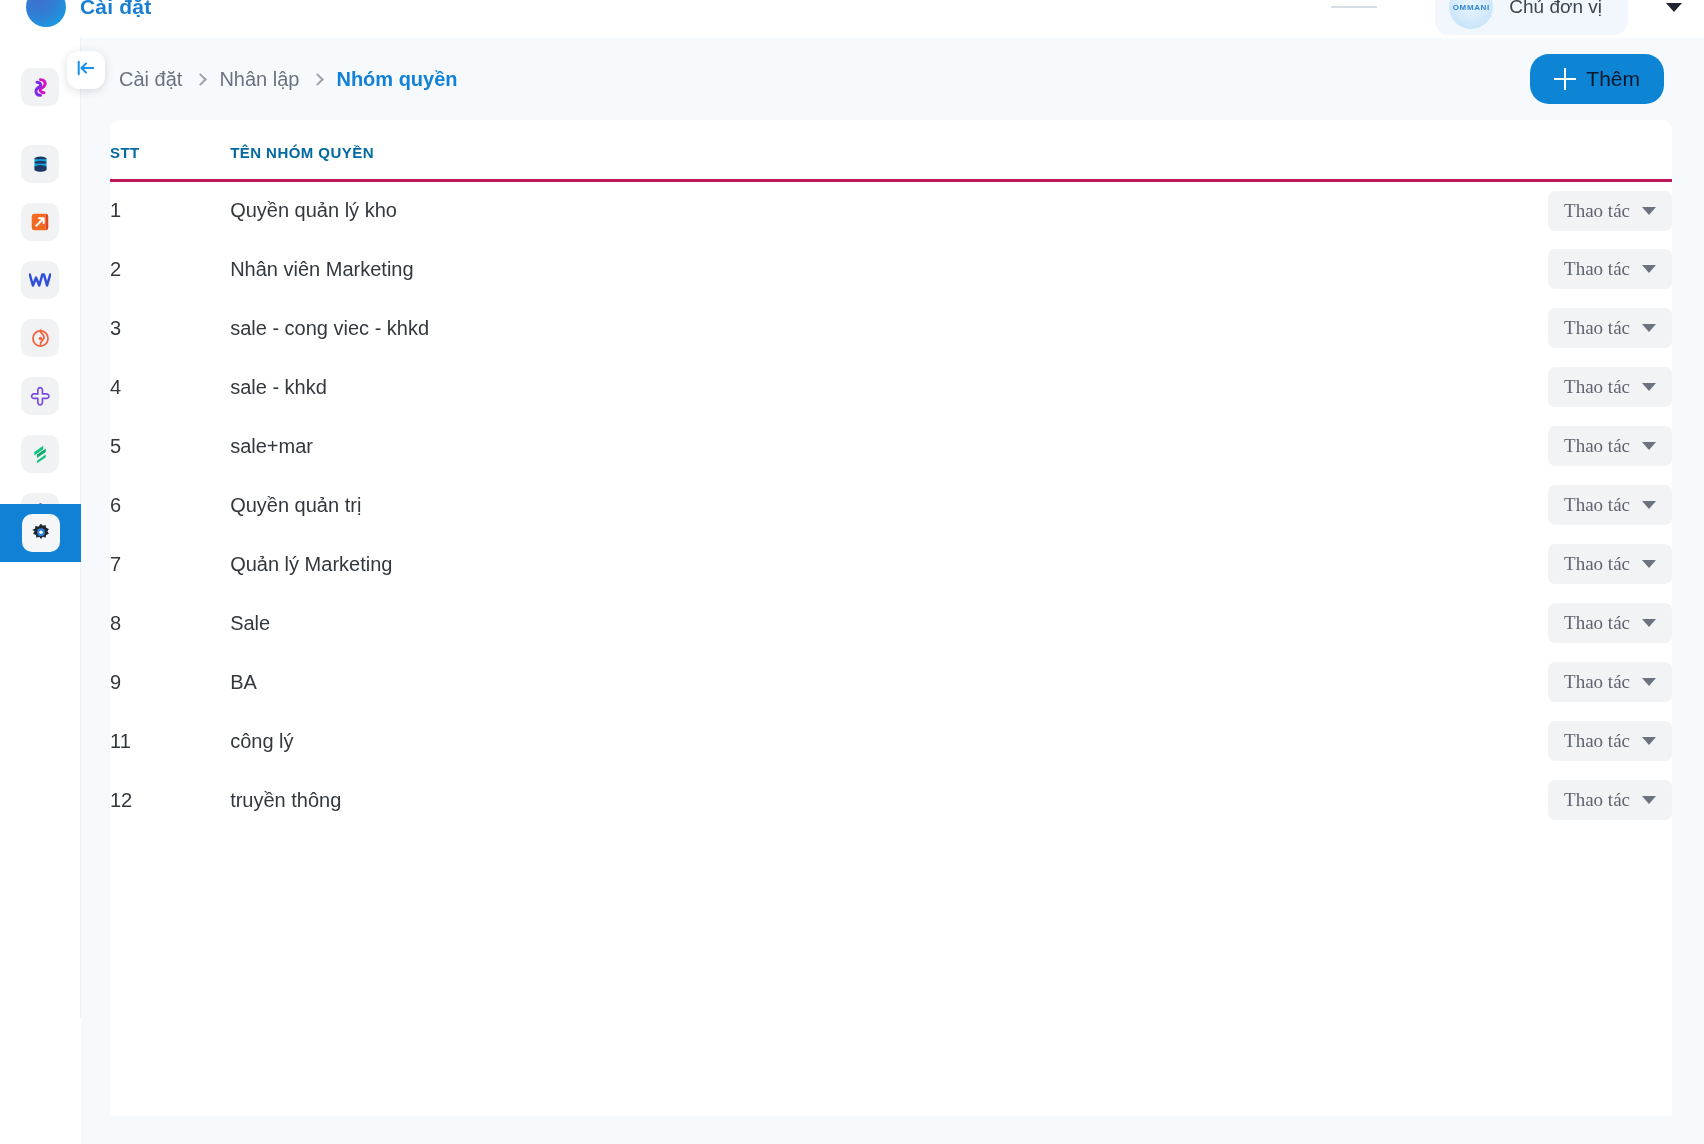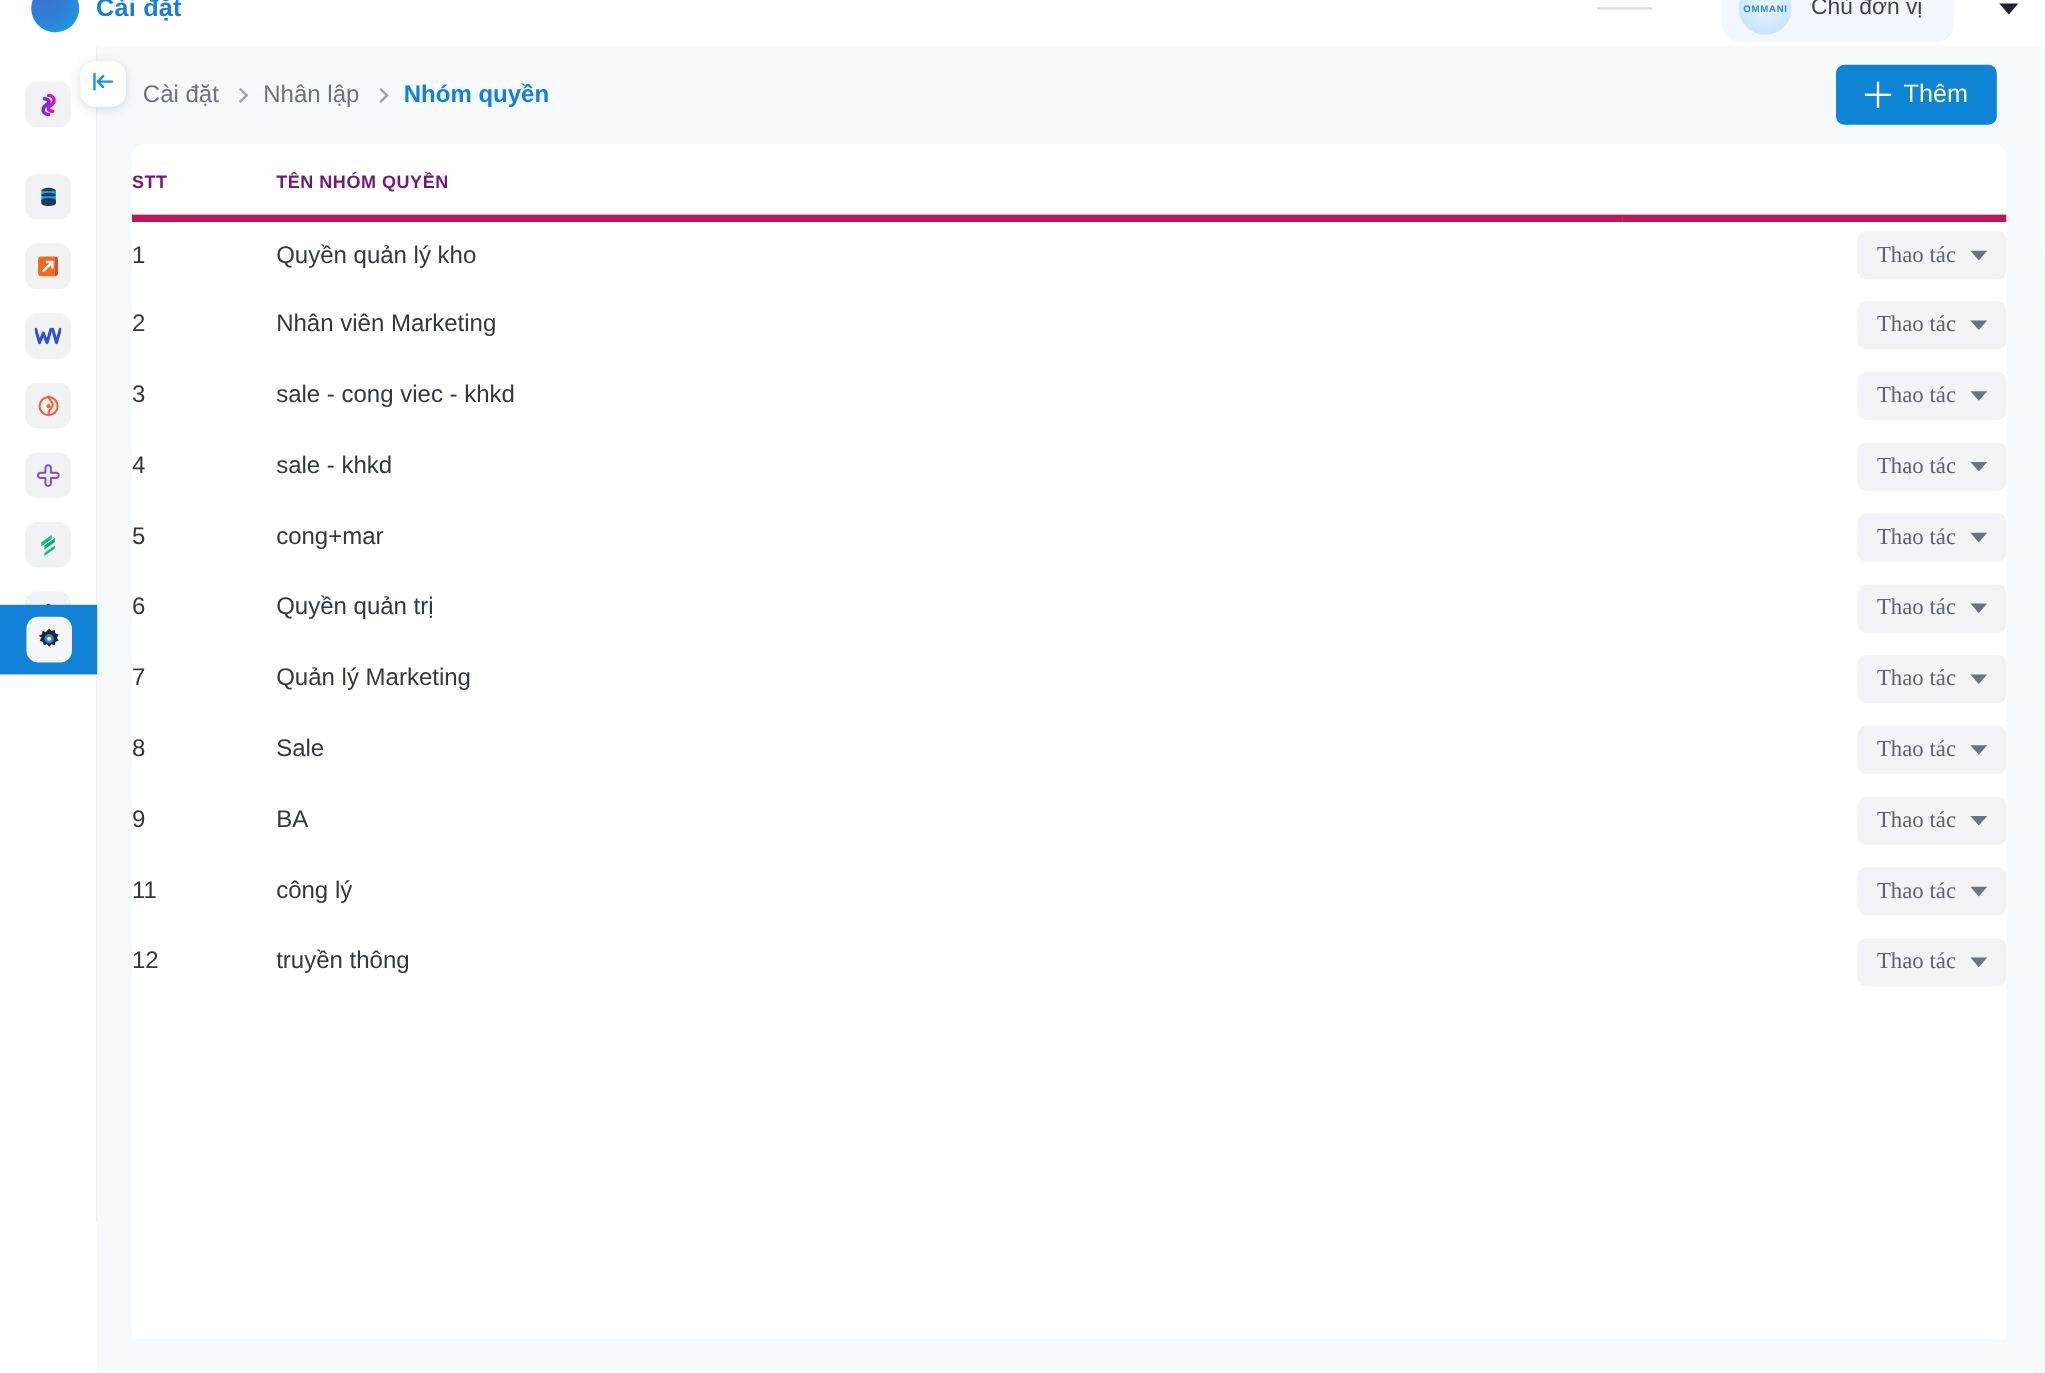--- a/index.html
+++ b/index.html
@@ -195,23 +195,23 @@
     border-right: 2px solid #9aa3af;
     transform: rotate(45deg);
     flex: none;
   }
   .add-btn {
     margin-left: auto;
     display: flex;
     align-items: center;
     gap: 10px;
     background: #0d84d4;
-    color: #fef9c3;
+    color: #0f172a;
     border: none;
-    border-radius: 7px;
+    border-radius: 19px;
     height: 50px;
     padding: 0 24px;
     font-size: 21px;
     font-family: "Liberation Sans", sans-serif;
     cursor: pointer;
   }
   .plus-glyph {
     position: relative;
     width: 22px; height: 22px;
     flex: none;
@@ -235,23 +235,23 @@
   table.grid {
     width: 100%;
     border-collapse: collapse;
     table-layout: fixed;
   }
   table.grid th {
     text-align: left;
     font-size: 15px;
     font-weight: 700;
     letter-spacing: .45px;
-    color: #701a75;
+    color: #0369a1;
     padding: 24px 0 18px 0;
-    border-bottom: 6px solid #be185d;
+    border-bottom: 3px solid #be185d;
   }
   table.grid td {
     font-size: 20px;
     color: #33383f;
     padding: 0;
     height: 59px;
     vertical-align: middle;
   }
   .col-stt   { width: 120px; }
   .col-name  { width: 1120px; }
@@ -462,21 +462,21 @@
             <tr>
               <td class="col-stt">4</td>
               <td class="col-name">sale - khkd</td>
               <td class="col-act"><button class="action-btn">
                   <span>Thao tác</span>
                   <span class="caret-down"></span>
                 </button></td>
             </tr>
             <tr>
               <td class="col-stt">5</td>
-              <td class="col-name">cong+mar</td>
+              <td class="col-name">sale+mar</td>
               <td class="col-act"><button class="action-btn">
                   <span>Thao tác</span>
                   <span class="caret-down"></span>
                 </button></td>
             </tr>
             <tr>
               <td class="col-stt">6</td>
               <td class="col-name">Quyền quản trị</td>
               <td class="col-act"><button class="action-btn">
                   <span>Thao tác</span>

